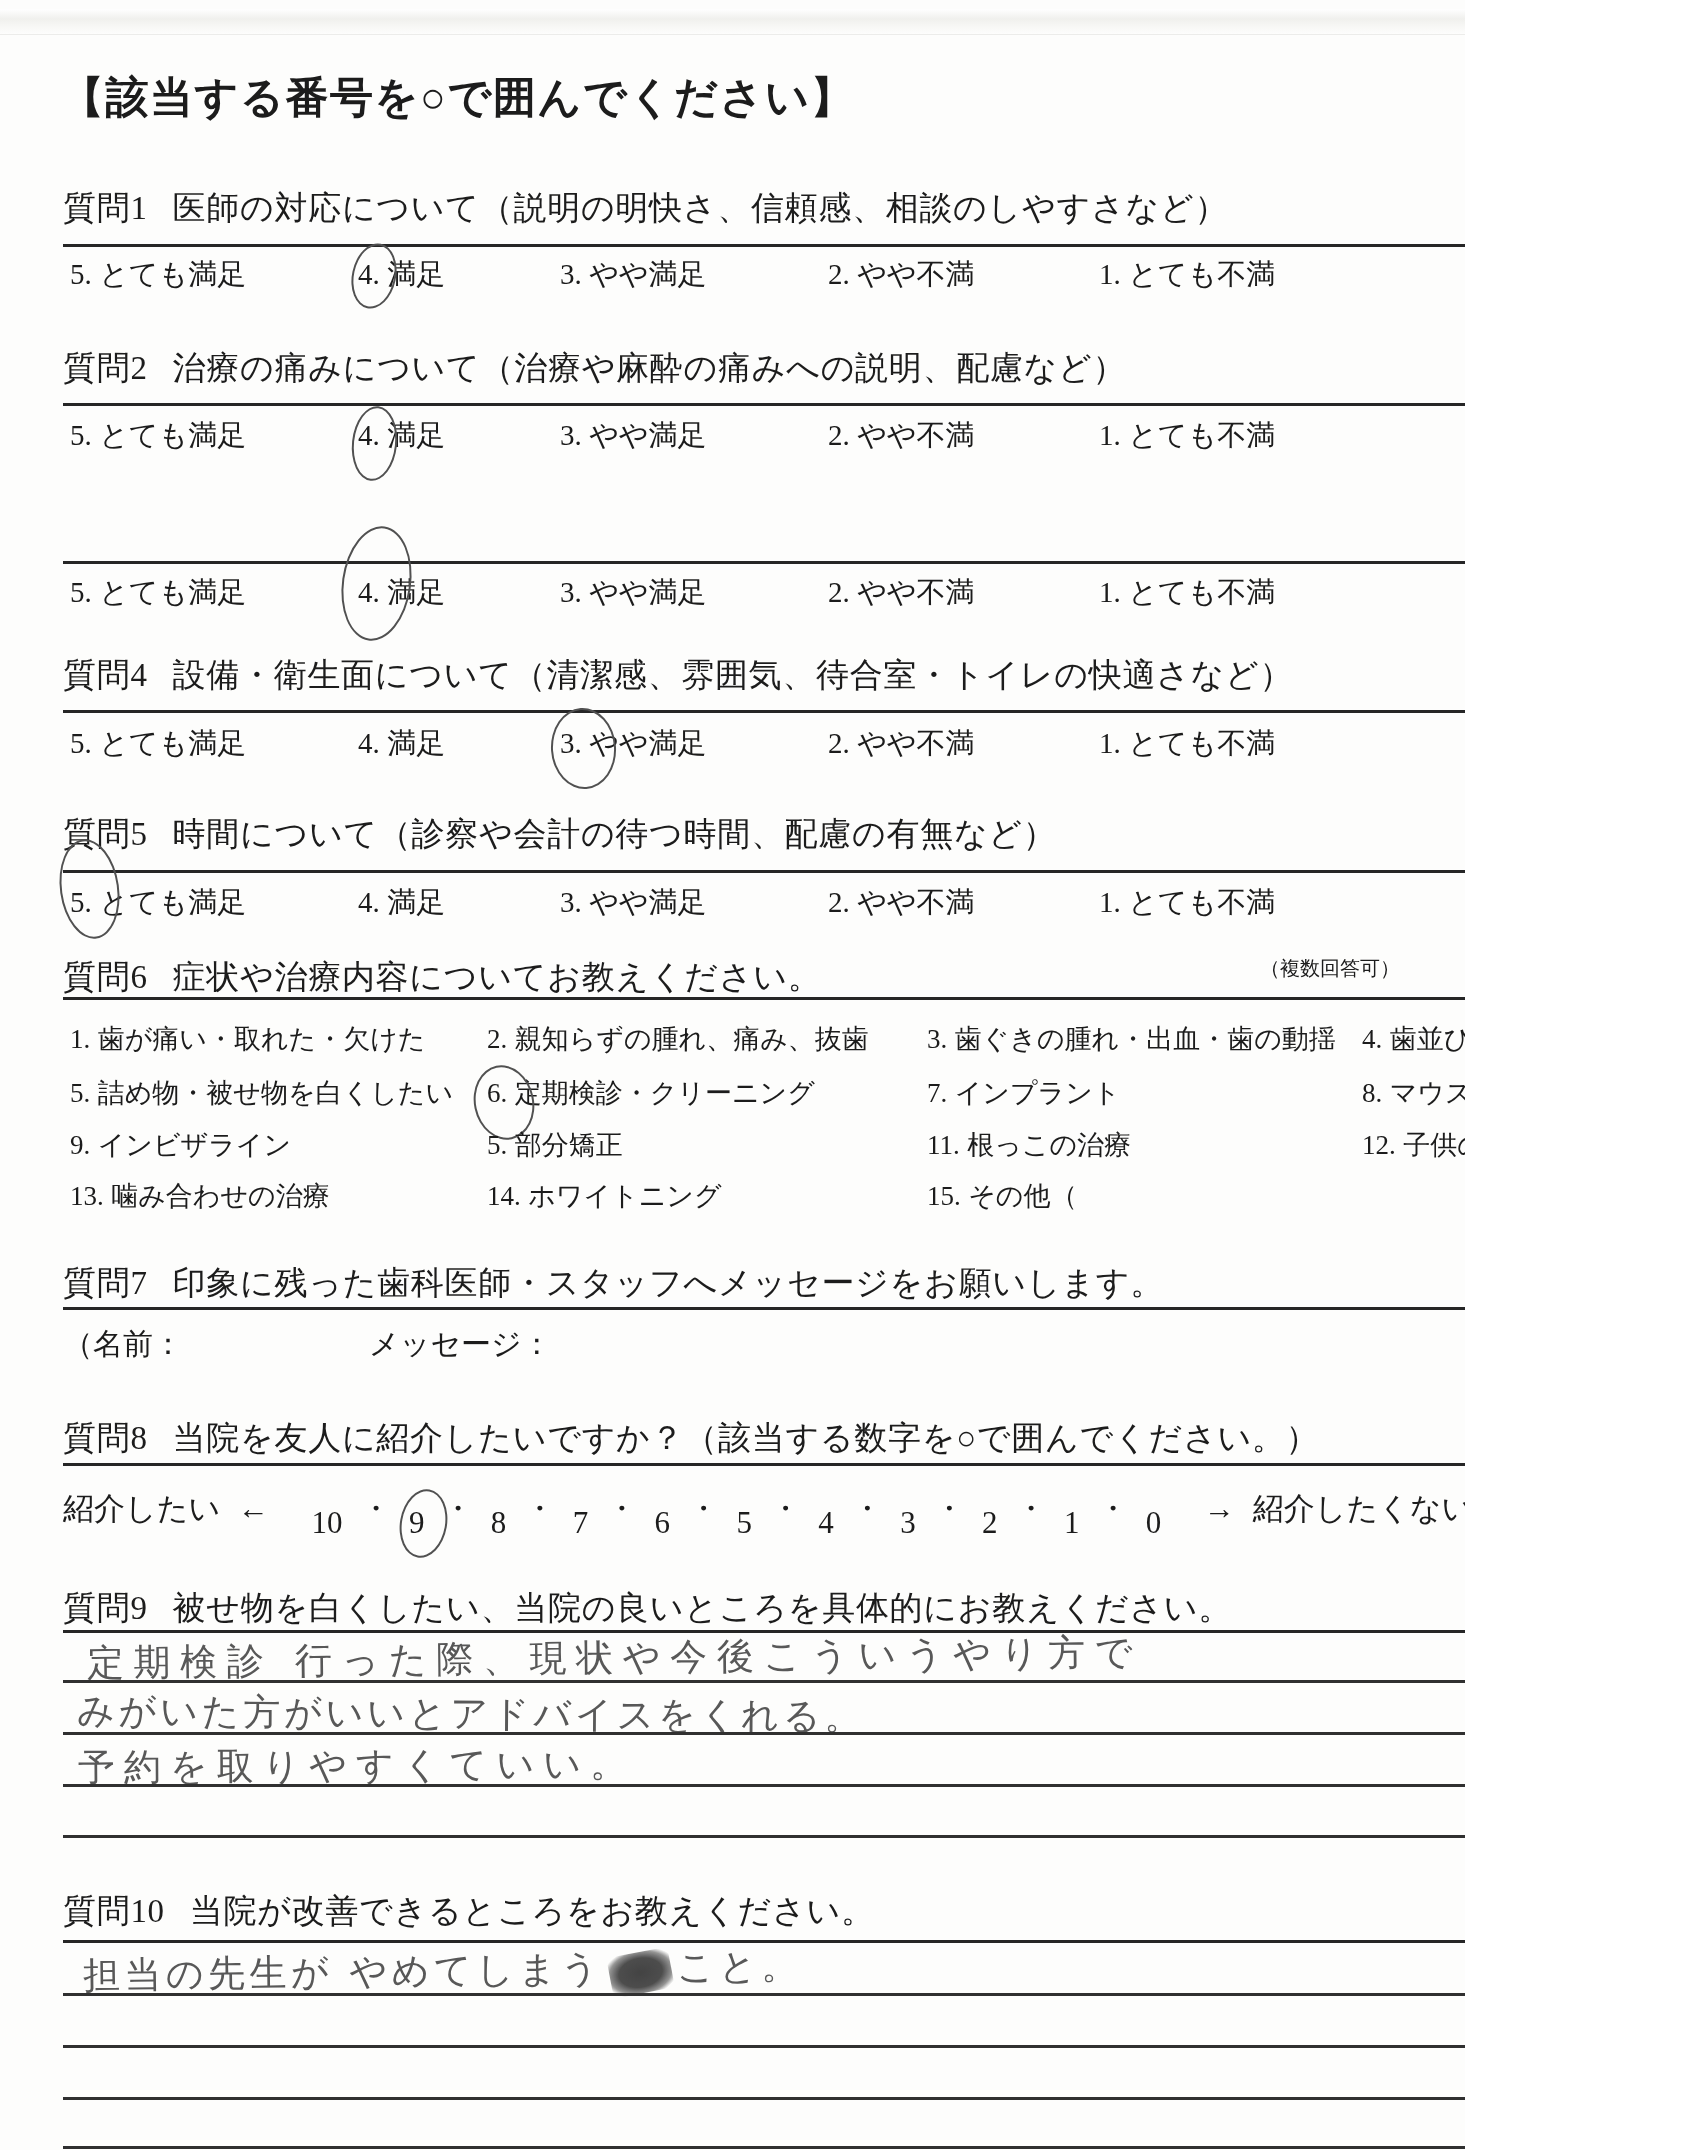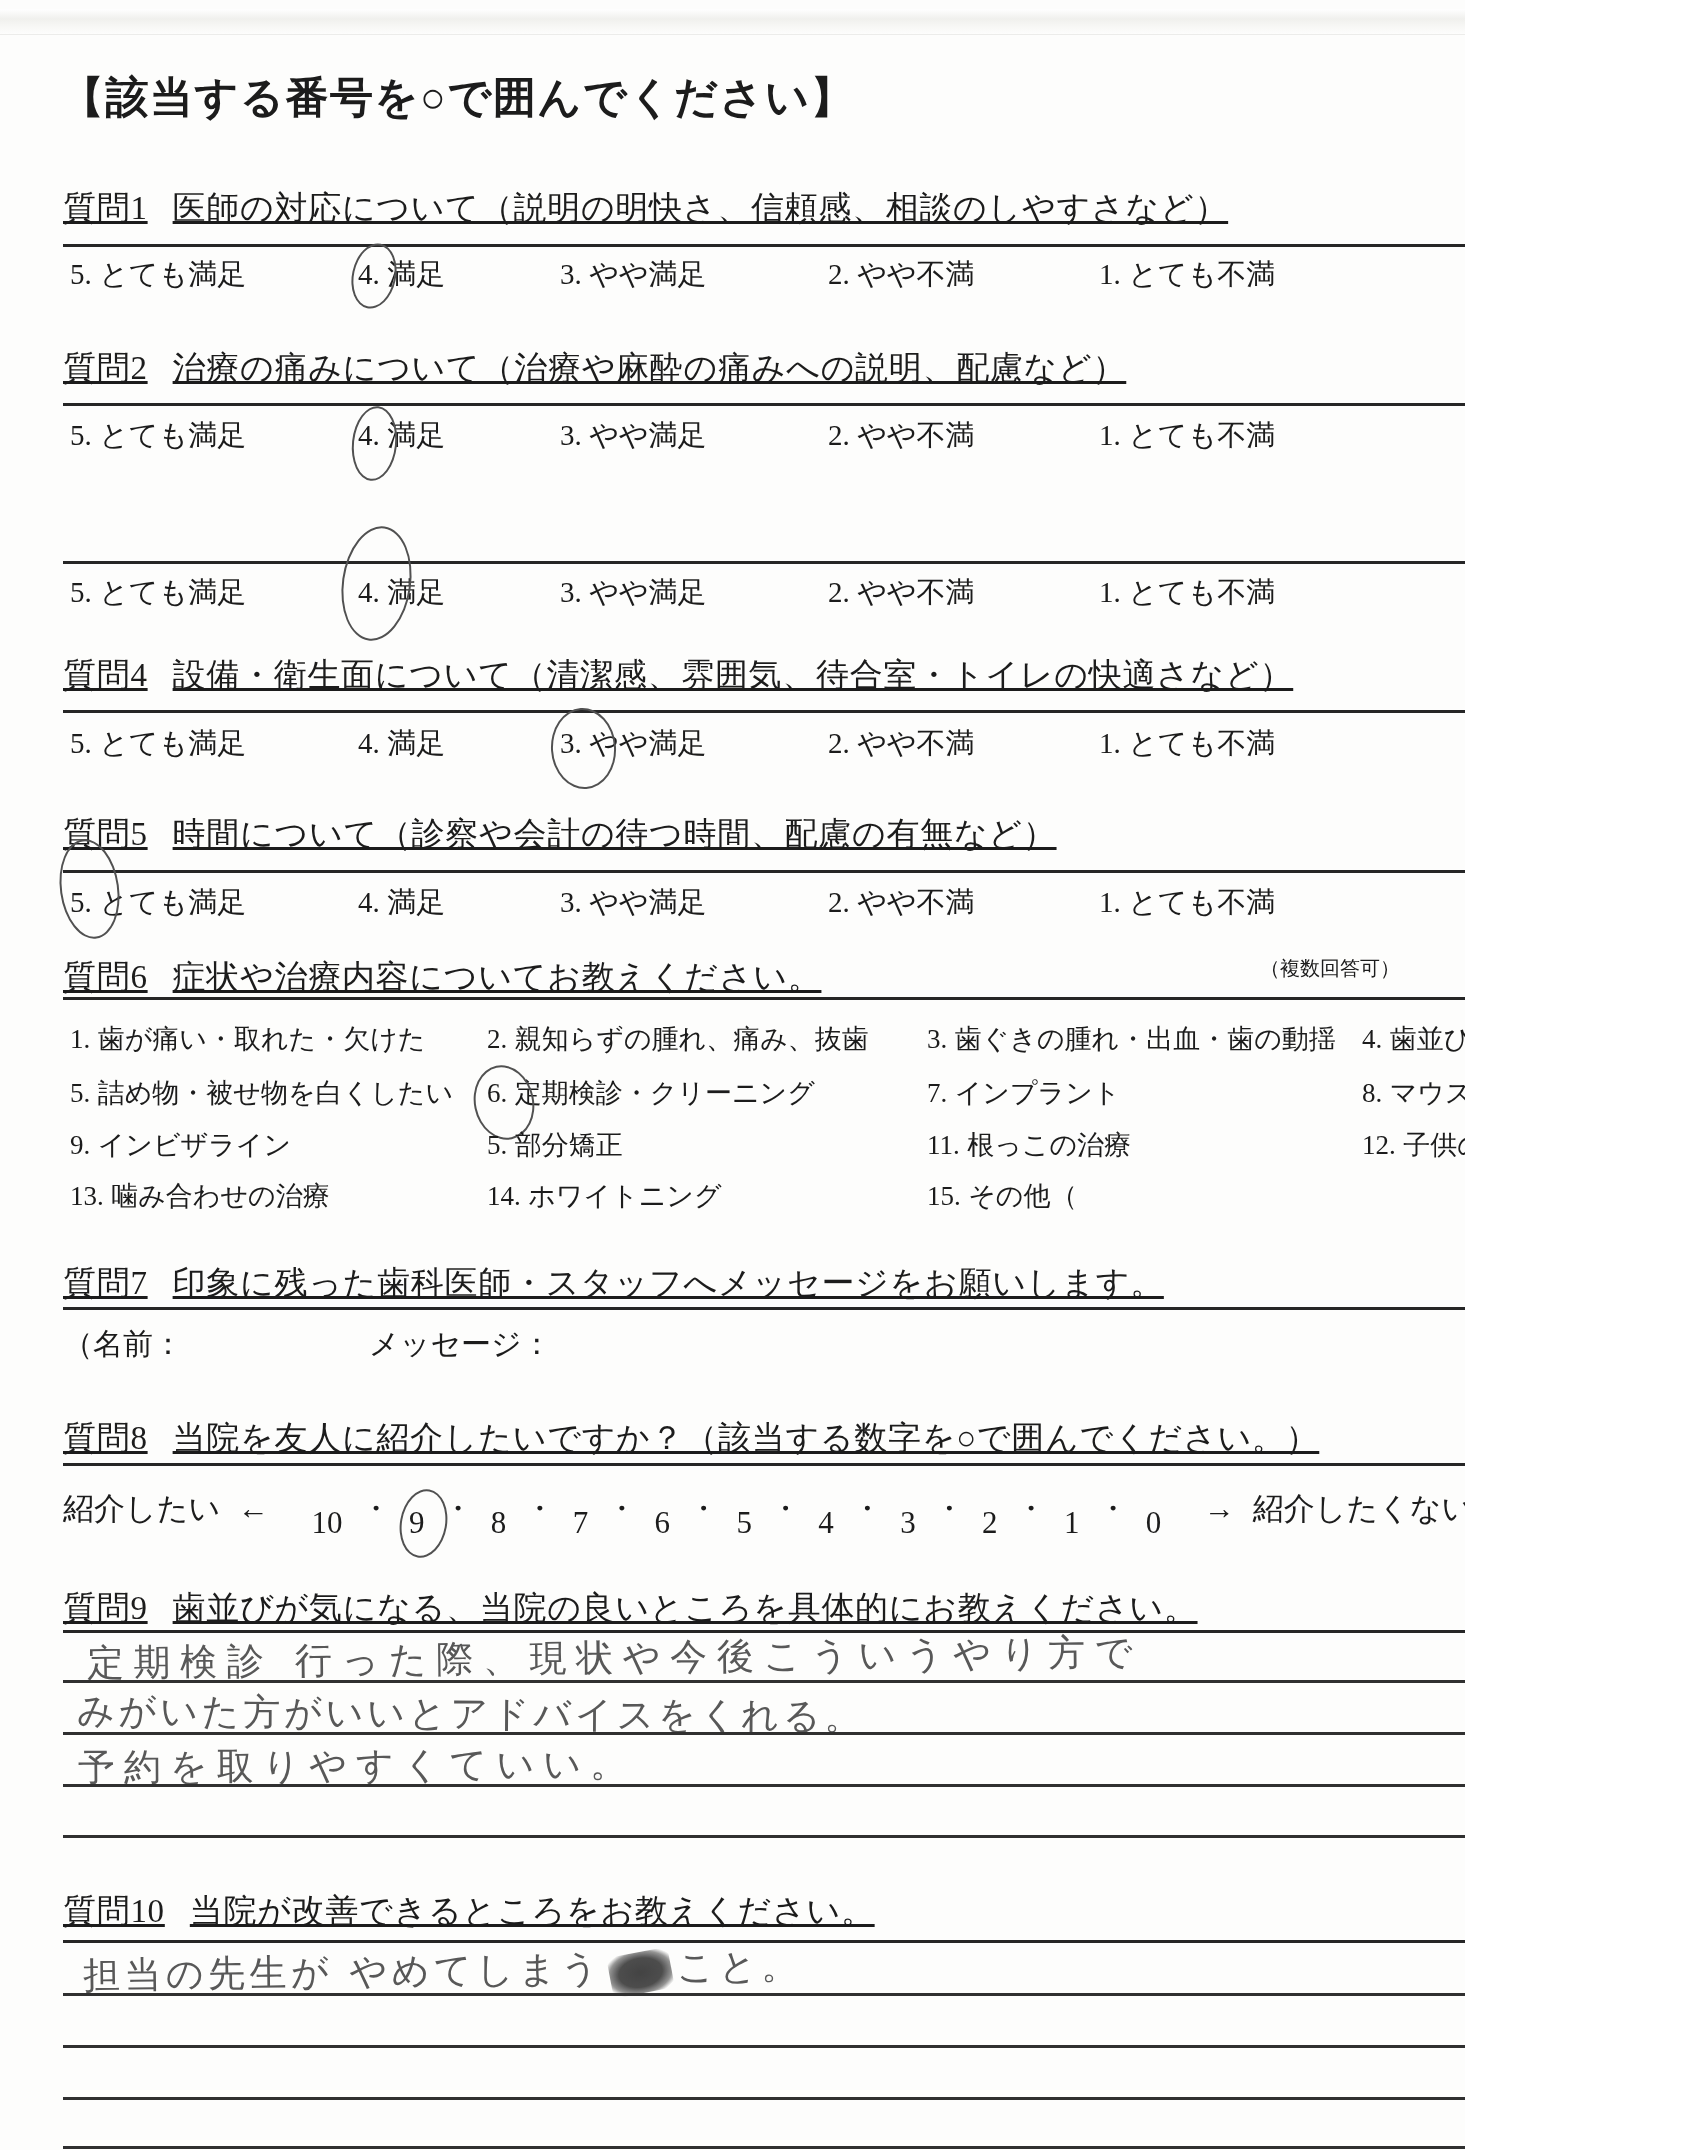--- a/index.html
+++ b/index.html
@@ -12,21 +12,21 @@
   .scan-edge {
     position:absolute; left:0; top:8.9px; width:100%; height:25px;
     background:linear-gradient(to bottom,#ffffff 0%,#f0f0ed 40%,#f6f6f4 65%,#fdfdfc 100%);
     border-bottom:0.7px solid #ececea;
   }
   .title {
     position:absolute; left:61px; top:69px;
     font-size:43px; font-weight:bold; letter-spacing:1.5px; white-space:nowrap;
   }
   .q-head {
-    position:absolute; left:63px; font-size:33px; letter-spacing:0.7px; white-space:nowrap;text-decoration:underline;
+    position:absolute; left:63px; font-size:33px; letter-spacing:0.7px; white-space:nowrap;
   }
   .q-head .qnum { margin-right:25px; }
   .rule {
     position:absolute; left:63px; width:1573px; height:0;
     border-top:3.7px solid #262626;
   }
   .ans-line {
     position:absolute; left:63px; width:1573px; height:0;
     border-top:3px solid #303030;
   }
@@ -184,21 +184,21 @@
     <span class="sitem">2</span>
     <span>・</span>
     <span class="sitem">1</span>
     <span>・</span>
     <span class="sitem">0</span>
     <span class="gap-before">→</span>
     <span>紹介したくない</span>
   </div>
 
   <div class="q-head" style="top:1586px">
-    <span class="qnum">質問9</span><span class="qtitle">歯並びが気になる、当院の良いところを具体的にお教えください。</span>
+    <span class="qnum">質問9</span><span class="qtitle">被せ物を白くしたい、当院の良いところを具体的にお教えください。</span>
   </div>
   <div class="rule" style="top:1630px"></div>
   <div class="hw hw1" style="left:87px;top:1633px">定期検診 行った際、現状や今後こういうやり方で</div>
   <div class="ans-line" style="top:1680px"></div>
   <div class="hw hw2" style="left:77px;top:1689px">みがいた方がいいとアドバイスをくれる。</div>
   <div class="ans-line" style="top:1732px"></div>
   <div class="hw hw3" style="left:78px;top:1741px">予約を取りやすくていい。</div>
   <div class="ans-line" style="top:1784px"></div>
   <div class="ans-line" style="top:1835px"></div>
 

